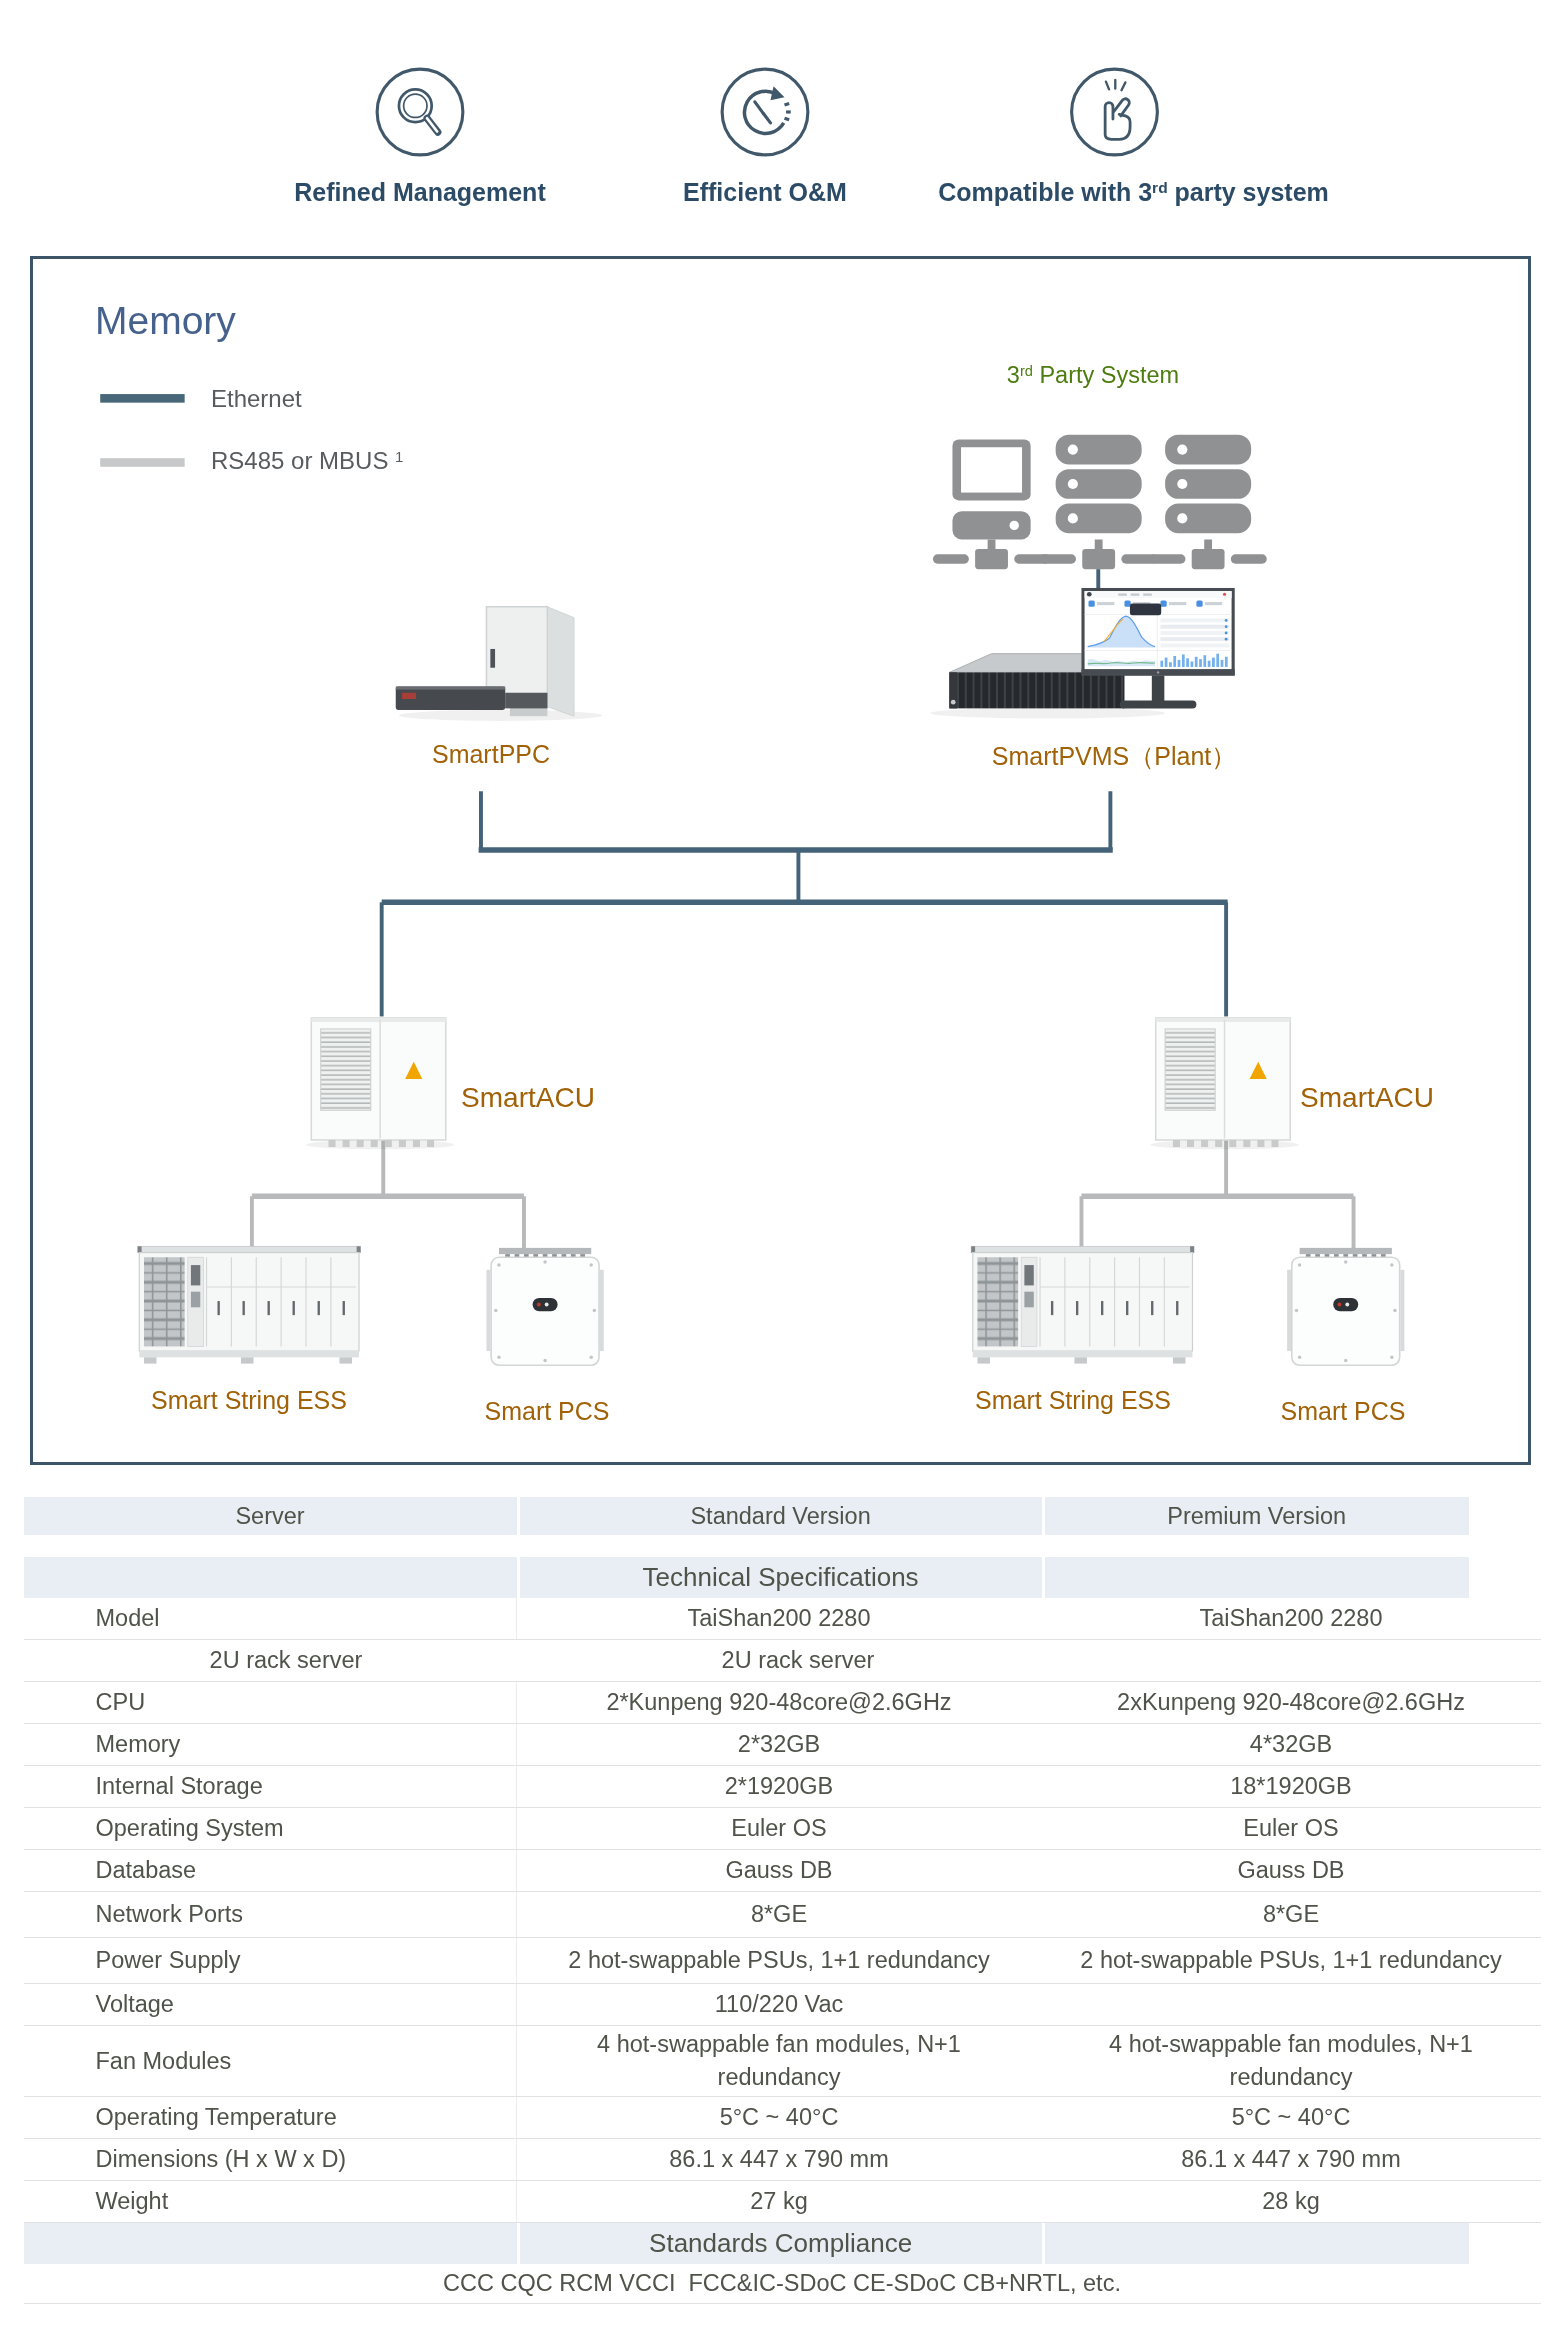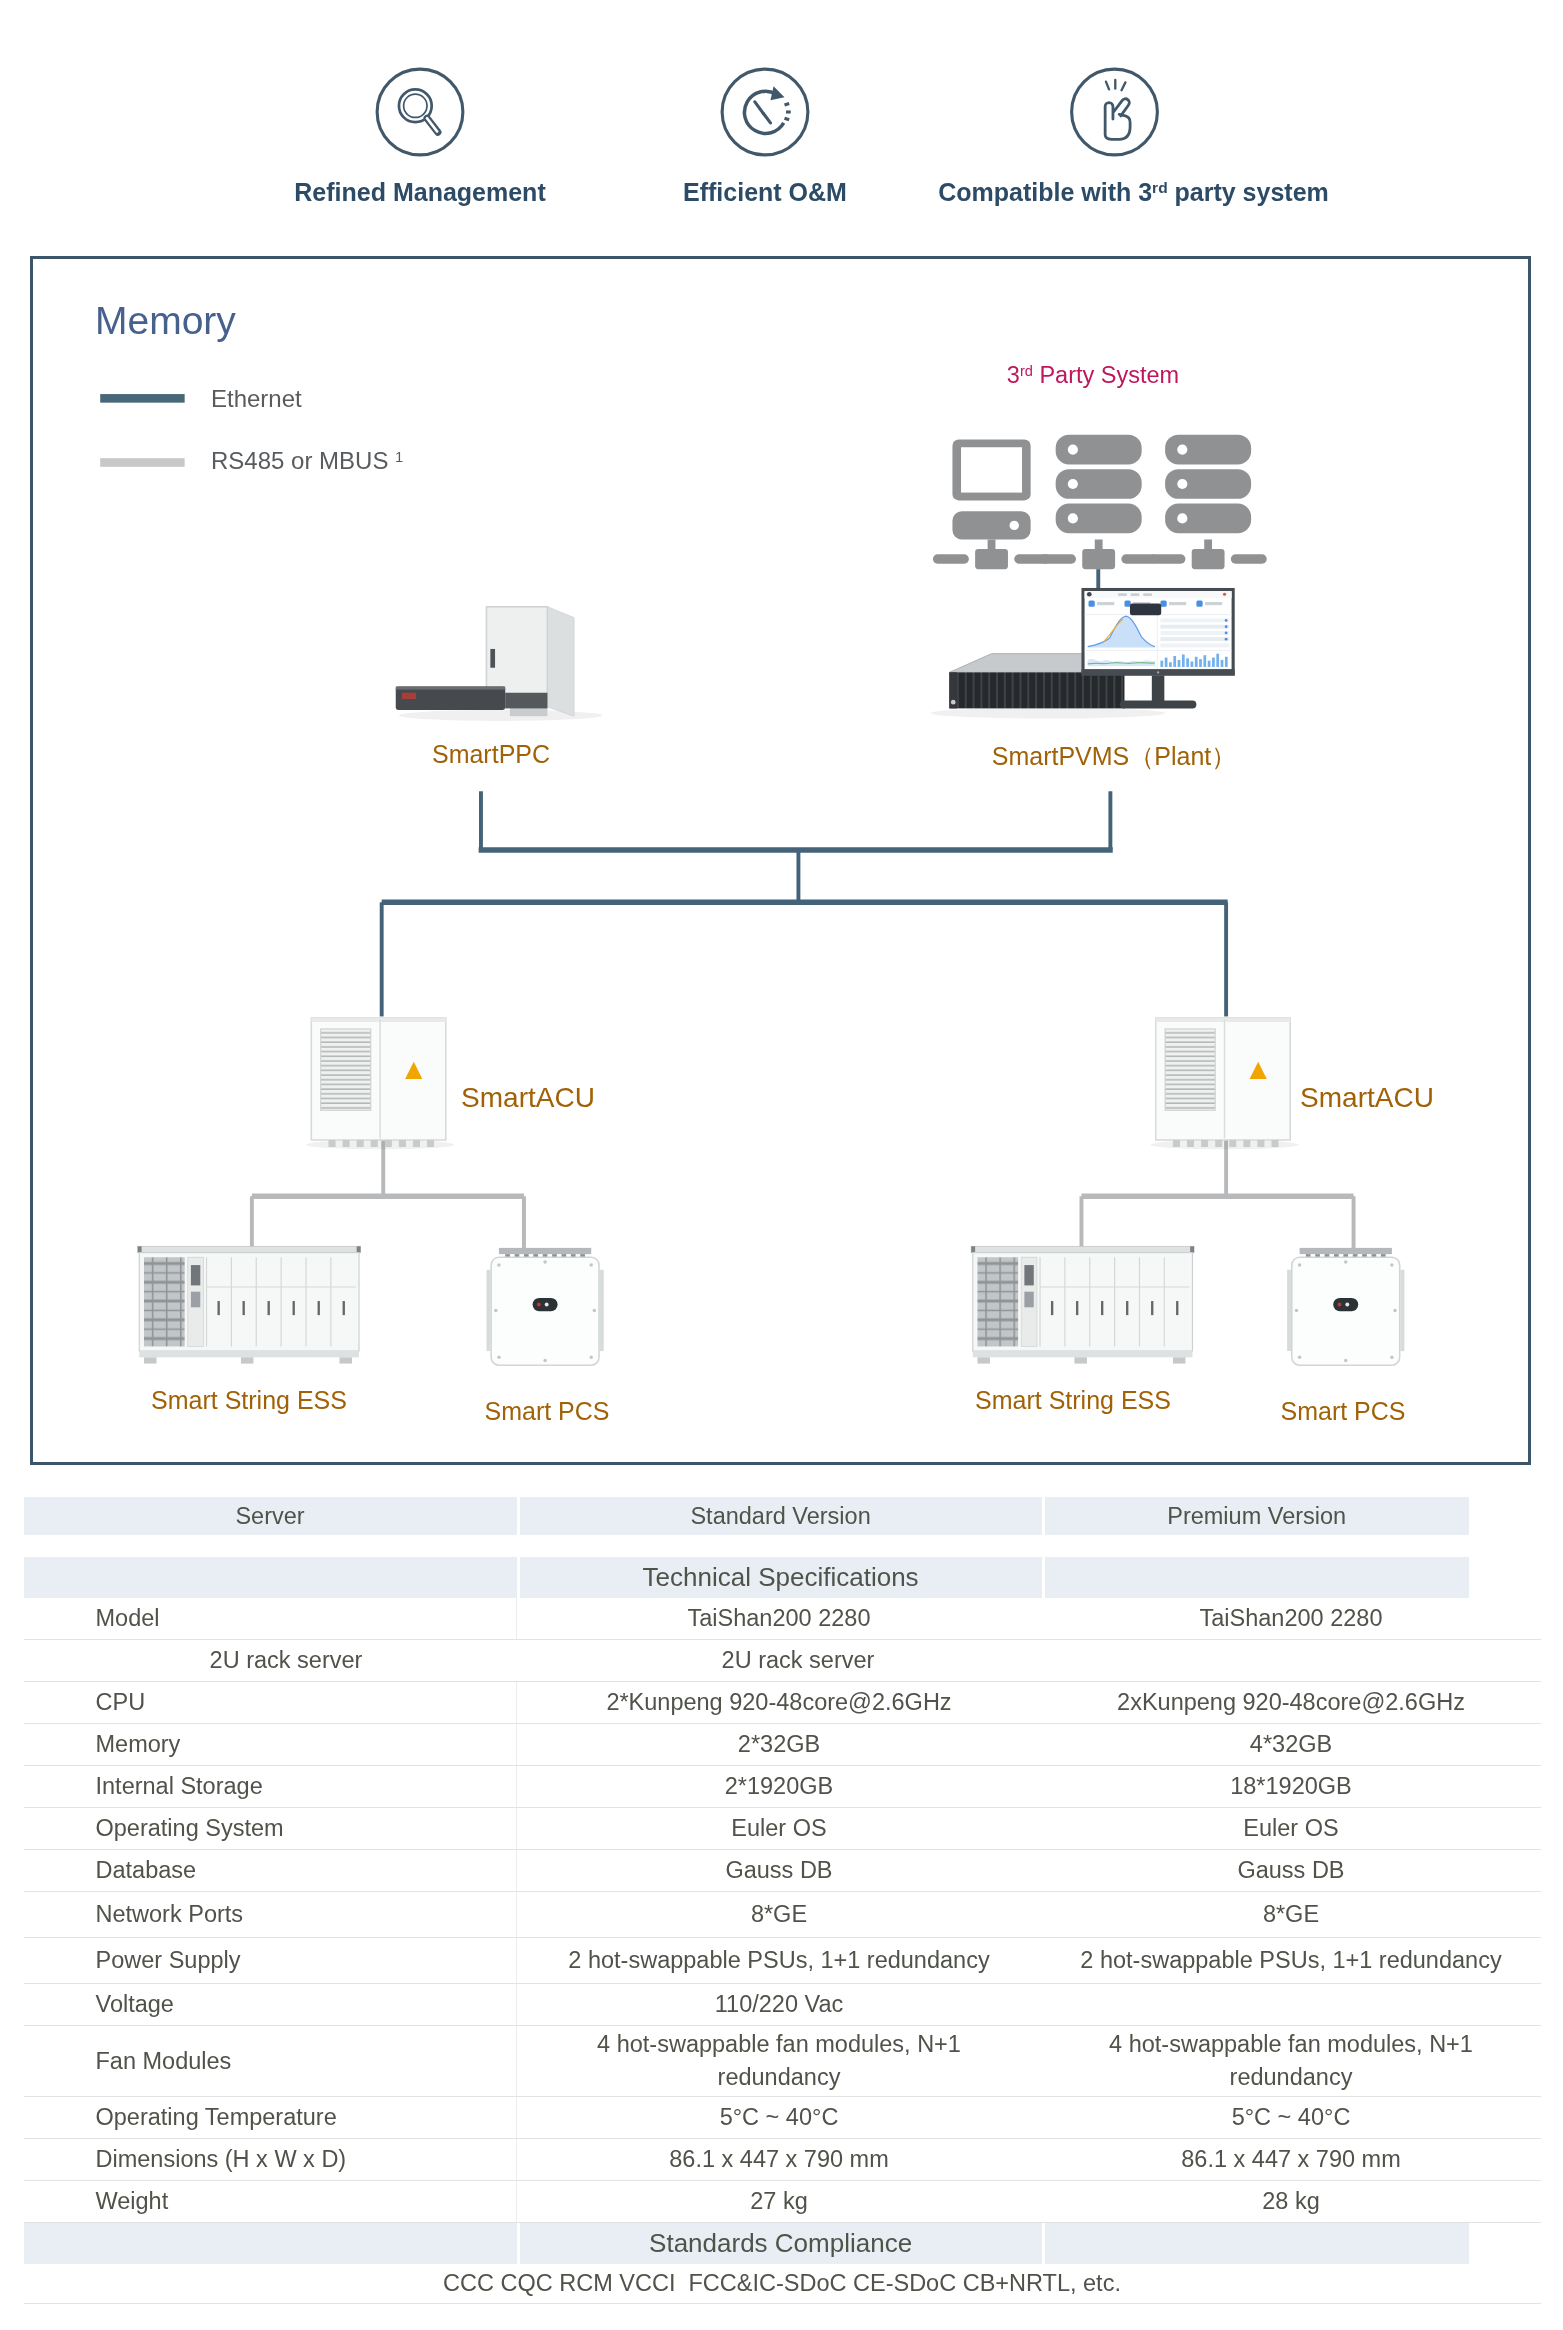--- a/index.html
+++ b/index.html
@@ -17,21 +17,21 @@
 
   
   .net-box{position:absolute;left:30px;top:256px;width:1501px;height:1209px;
            border:3.1px solid #3c5568;box-sizing:border-box;}
   .net-title{position:absolute;left:95px;top:299px;font-size:39px;color:#46618c;}
   .legend-label{position:absolute;font-size:24px;color:#585c5f;}
   .diagram-svg{position:absolute;left:0;top:0;width:1564px;height:2330px;pointer-events:none;}
 
   .node-label{position:absolute;font-size:25px;color:#a16207;transform:translateX(-50%);white-space:nowrap;}
   .acu-label{font-size:28px;}
-  .tp-label{position:absolute;font-size:23.5px;color:#be185d;transform:translateX(-50%);white-space:nowrap;}
+  .tp-label{position:absolute;font-size:23.5px;color:#4d7c0f;transform:translateX(-50%);white-space:nowrap;}
   .sup{font-size:62%;position:relative;top:-0.5em;}
 
   
   .spec-table{position:absolute;left:23.5px;top:1497px;width:1517px;font-size:23.5px;color:#4f5349;}
   .hrow{display:flex;height:38px;}
   .hcell{background:#e9eef4;display:flex;align-items:center;justify-content:center;}
   .hc1{width:493px;margin-right:3.1px;}
   .hc2{width:522px;margin-right:3.1px;}
   .hc3{width:424px;}
   .tgap{height:22px;}

